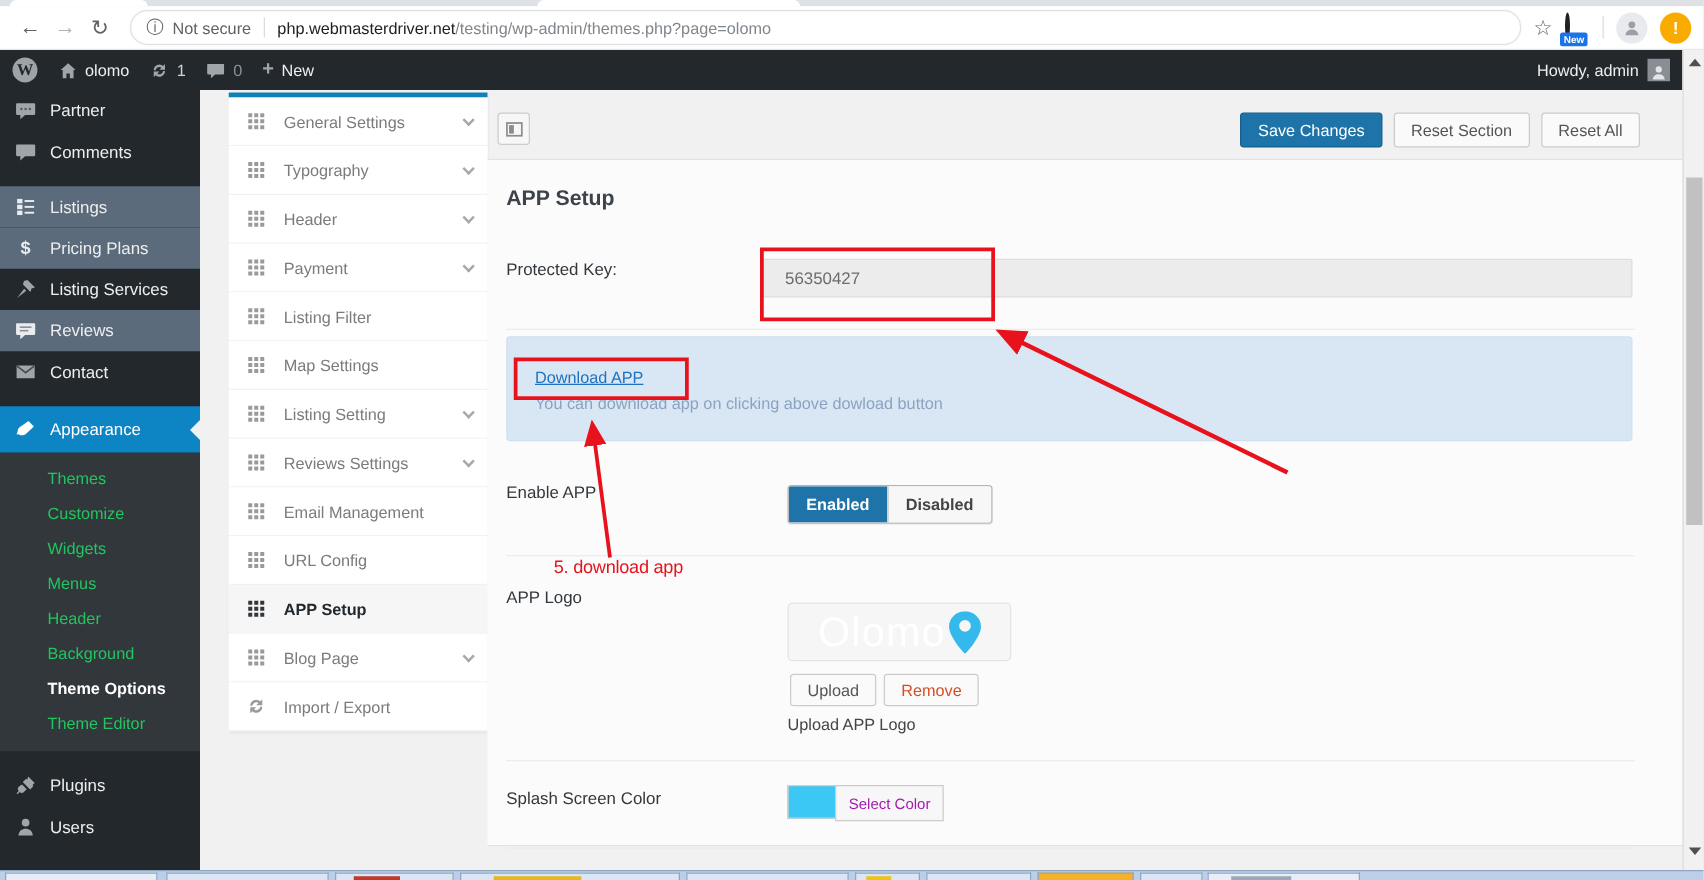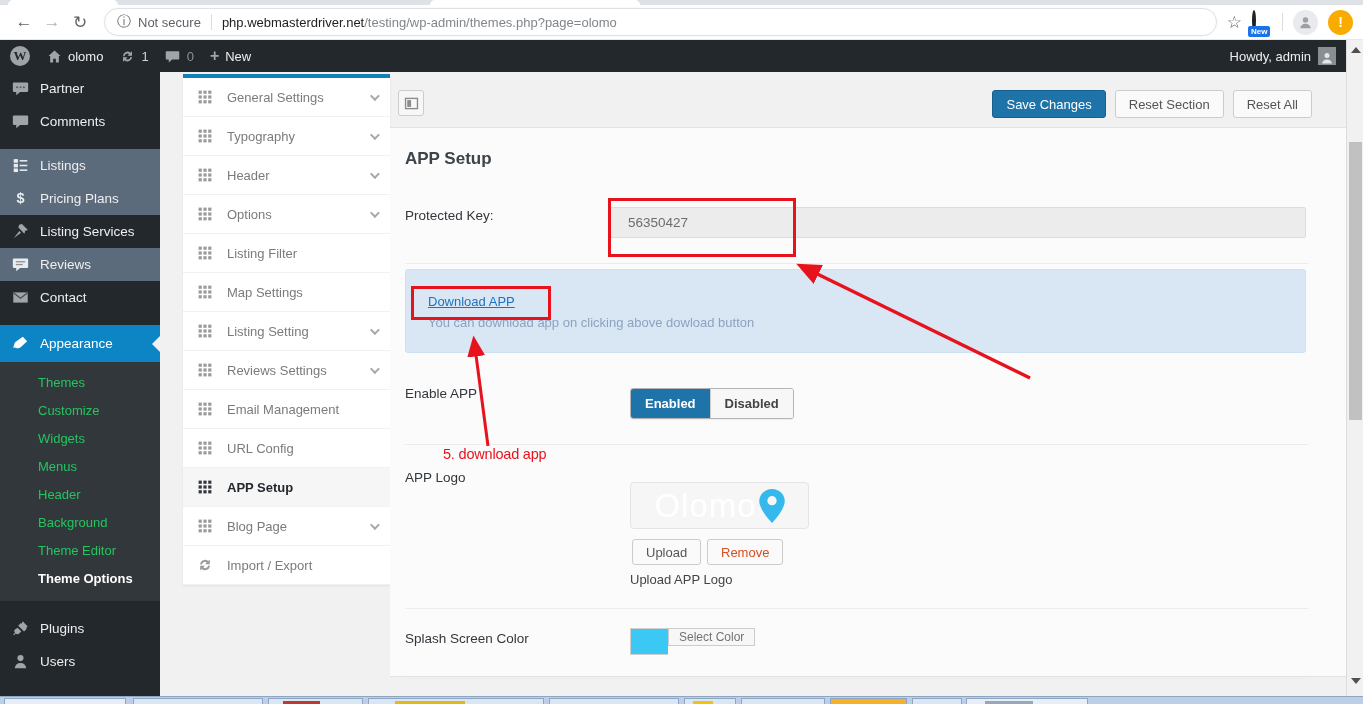--- a/index.html
+++ b/index.html
@@ -106,22 +106,22 @@
   .sw-on  { background:#1e73a8; color:#fff; }
   .sw-off { background:#f7f7f7; color:#444; border-left:1px solid #ccc; }
   .logobox { position:absolute; left:240px; top:354px; width:179px; height:47px; background:#f6f6f6;
              border:1px solid #e4e4e4; border-radius:4px; display:flex; align-items:center; justify-content:center; gap:2px; }
   .logotext { color:#fff; font-size:33px; letter-spacing:1px; }
   .upload-btn { position:absolute; left:242px; top:411px; height:26px; }
   .remove-btn { position:absolute; left:317px; top:411px; height:26px; color:#d54e21; }
   .logo-caption { position:absolute; left:240px; top:444px; font-size:13px; color:#444; }
   .splash-row { position:absolute; left:240px; top:500px; display:flex; }
   .swatch { width:38px; height:27px; border:1px solid #cfcfcf; border-right:none; cursor:pointer; }
-  .select-color { height:18px; padding:0 10px; font-size:12px; background:#f7f7f7; border:1px solid #ccc;
-                  color:#737373; display:flex; align-items:center; cursor:pointer; }
+  .select-color { height:29px; padding:0 10px; font-size:12px; background:#f7f7f7; border:1px solid #ccc;
+                  color:#a21caf; display:flex; align-items:center; cursor:pointer; }
 
   
   .ann-rect { position:absolute; border:3px solid #e8121c; }
   .ann-text { position:absolute; color:#e8121c; font-size:14.5px; letter-spacing:-0.2px; }
   .arrows { position:absolute; left:0; top:0; width:1363px; height:704px; pointer-events:none; }
 
   
   .scrollbar { position:absolute; top:40px; right:0; width:17px; height:656px; background:#f1f1f1; border-left:1px solid #dcdcdc; }
   .sb-arrow { position:absolute; left:4px; width:0; height:0; border-left:5px solid transparent; border-right:5px solid transparent; }
   .sb-up   { top:7px; border-bottom:6px solid #505050; }
@@ -296,22 +296,22 @@
         </span>
         <span>Appearance</span>
       </div>
       <div class="wp-sub">
         <div class="sub-item">Themes</div>
         <div class="sub-item">Customize</div>
         <div class="sub-item">Widgets</div>
         <div class="sub-item">Menus</div>
         <div class="sub-item">Header</div>
         <div class="sub-item">Background</div>
+        <div class="sub-item current">Theme Options</div>
         <div class="sub-item">Theme Editor</div>
-        <div class="sub-item current">Theme Options</div>
       </div>
       <div class="wp-gap"></div>
       <div class="wp-item ">
         <span class="ic">
           <svg viewBox="0 0 20 20" fill="currentColor">
             <path d="M12.5 1.5l6 6-2 2 .9.9-3.2 3.2-6.9-6.9 3.2-3.2.9.9zM6.6 9l4.4 4.4-2.6 2.6c-1.1 1.1-2.9 1.1-4 0l-2 2-.9-.9 2-2c-1.1-1.1-1.1-2.9 0-4z"></path>
           </svg>
         </span>
         <span>Plugins</span>
       </div>
@@ -385,21 +385,21 @@
             <rect x="8" y="2" width="4" height="4"></rect>
             <rect x="14" y="2" width="4" height="4"></rect>
             <rect x="2" y="8" width="4" height="4"></rect>
             <rect x="8" y="8" width="4" height="4"></rect>
             <rect x="14" y="8" width="4" height="4"></rect>
             <rect x="2" y="14" width="4" height="4"></rect>
             <rect x="8" y="14" width="4" height="4"></rect>
             <rect x="14" y="14" width="4" height="4"></rect>
           </svg>
         </span>
-        <span>Options</span>
+        <span>Payment</span>
         <span class="chev"></span>
       </div>
       <div class="opt-item">
         <span class="gicon">
           <svg viewBox="0 0 20 20" fill="currentColor">
             <rect x="2" y="2" width="4" height="4"></rect>
             <rect x="8" y="2" width="4" height="4"></rect>
             <rect x="14" y="2" width="4" height="4"></rect>
             <rect x="2" y="8" width="4" height="4"></rect>
             <rect x="8" y="8" width="4" height="4"></rect>

